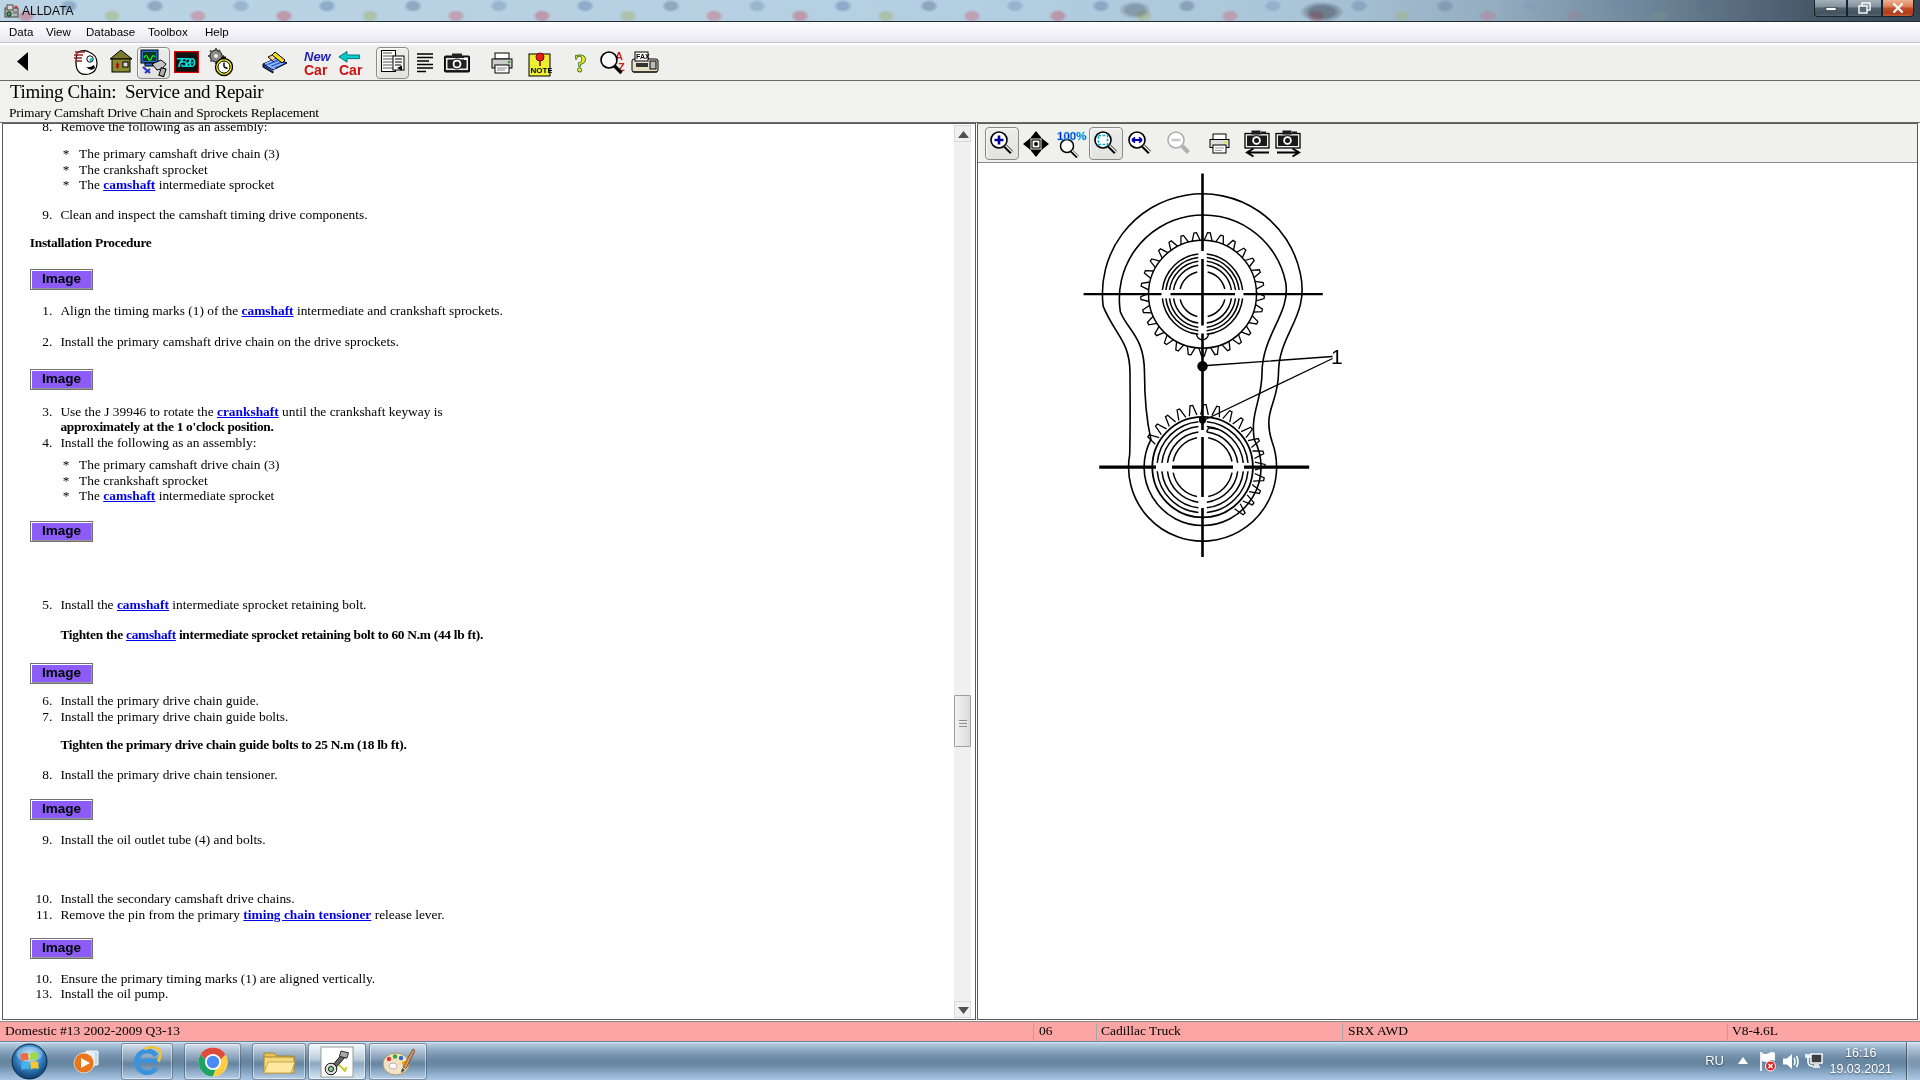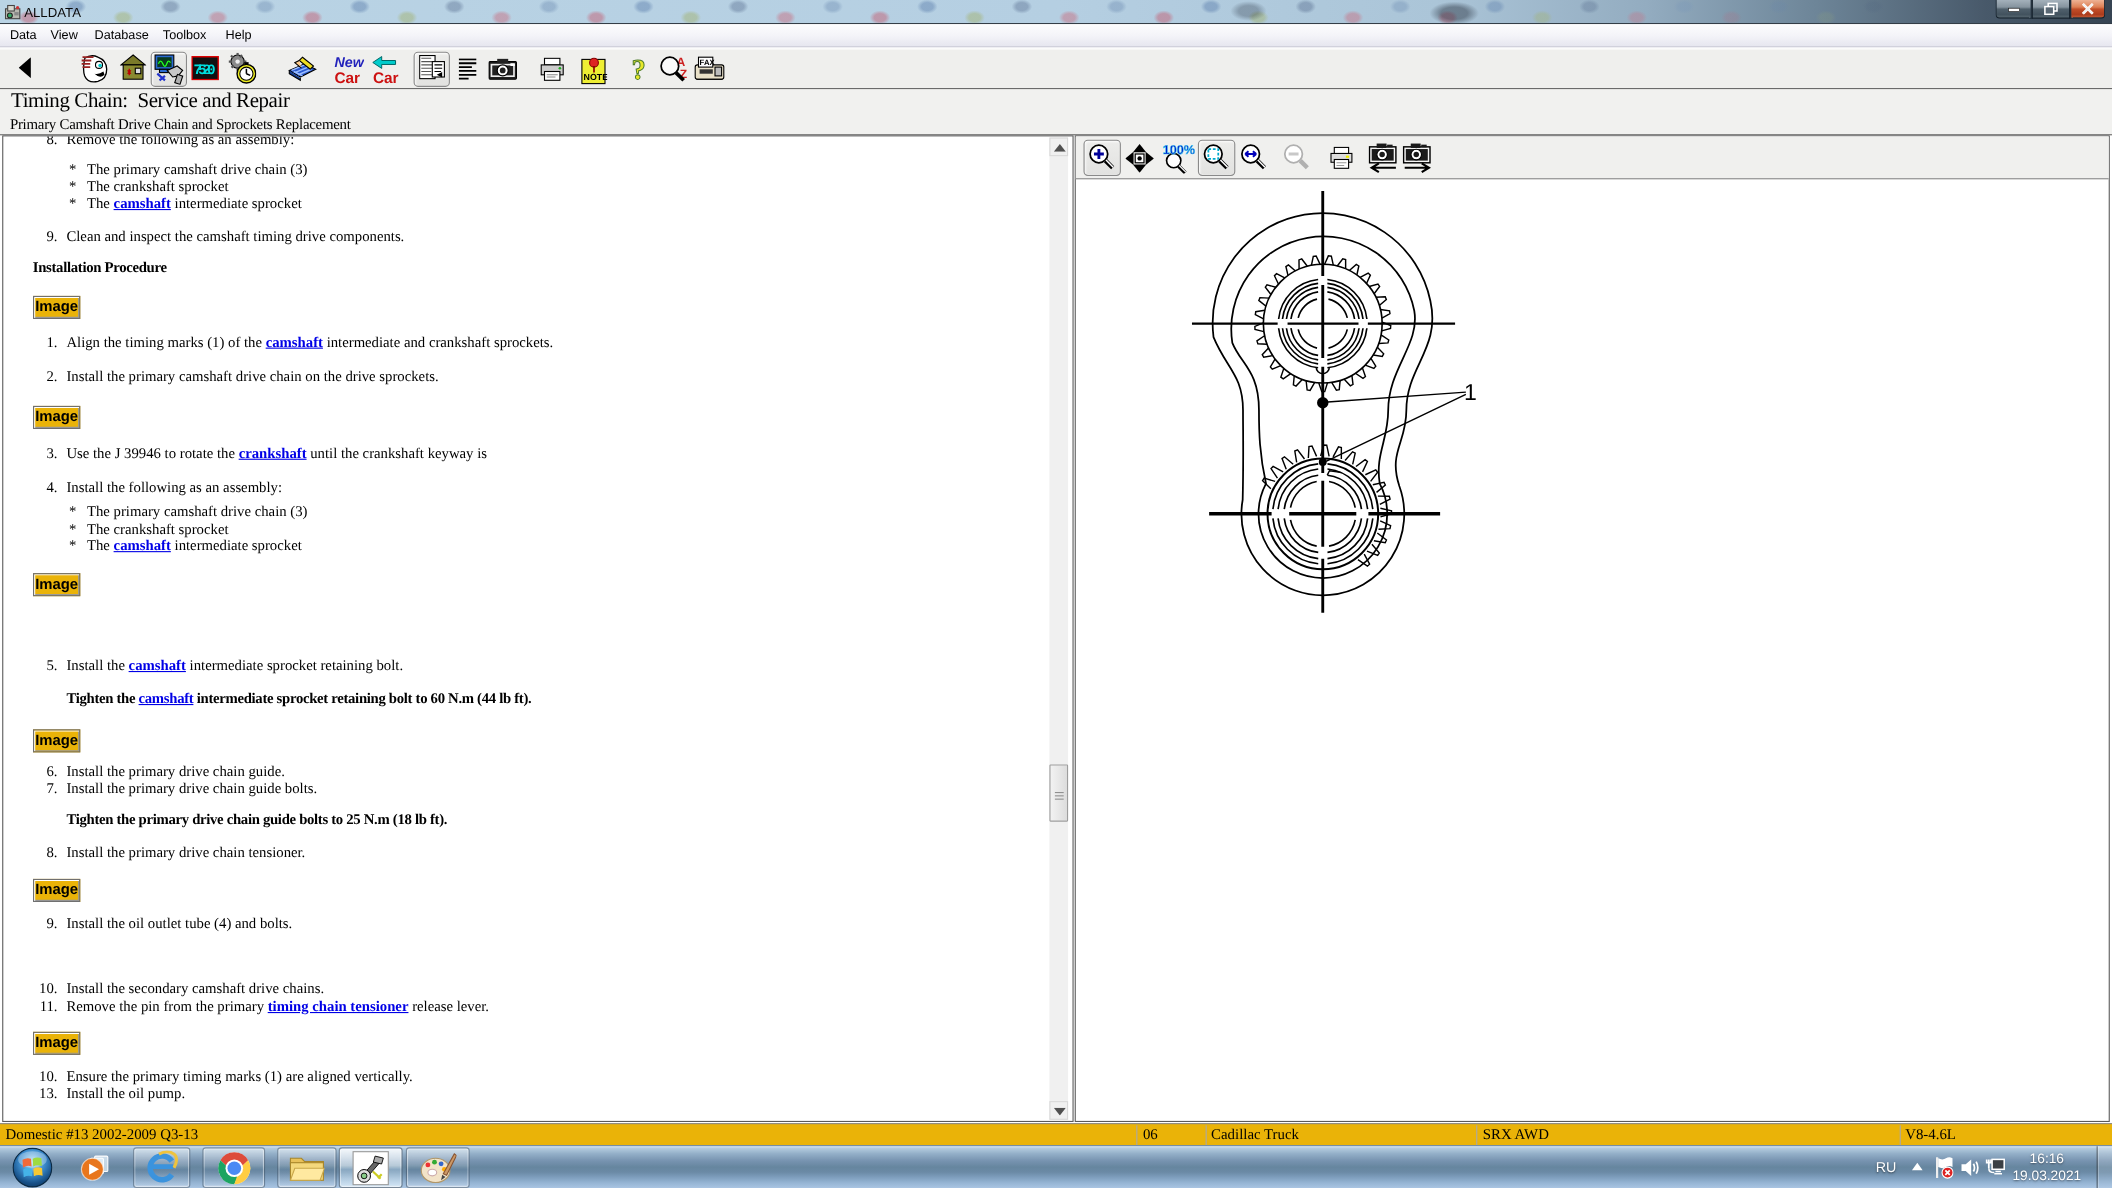--- a/index.html
+++ b/index.html
@@ -86,43 +86,43 @@
   background:#fff; border:1px solid #5a5a5a; }
 #lcontent { position:absolute; left:0; top:0; width:950px; height:895px; overflow:hidden;
   font-family:"Liberation Serif",serif; font-size:13.4px; line-height:15.35px; color:#000; }
 #lcontent .blk { position:absolute; }
 #lcontent .num { position:absolute; left:0; width:49.3px; text-align:right; }
 #lcontent .itx { position:absolute; left:57.4px; width:860px; }
 #lcontent .star { position:absolute; left:59.7px; }
 #lcontent .btx { position:absolute; left:76.1px; width:840px; }
 #lcontent a { color:#0000e6; font-weight:bold; text-decoration:underline; }
 #lcontent b, #lcontent .bold, #lcontent div[style*="font-weight:bold"] { letter-spacing:-0.28px; }
-.imgbtn { position:absolute; left:27px; width:43px; height:21px;
-  border:1px solid #707070; background:#eab308;
+.imgbtn { position:absolute; left:27px; width:63px; height:21px;
+  border:1px solid #707070; background:#8b5cf6;
   box-shadow:inset 1px 1px 0 #fff, inset -1px -1px 0 #9a9a9a;
   font-family:"Liberation Sans",sans-serif; font-size:13.5px; font-weight:bold;
   text-align:center; line-height:17px; color:#000; }
 
 #vscroll { position:absolute; left:951px; top:1px; width:17px; height:893px; background:#f0f0f0; }
 .sbtn { position:absolute; left:0; width:17px; height:17px; background:#f0f0f0;
   border:1px solid #d9d9d9; }
 .sbtn svg { position:absolute; left:3px; top:5px; }
 #sthumb { position:absolute; left:0; top:570px; width:17px; height:52px;
   background:linear-gradient(to right,#f2f2f2,#eaeaea 40%,#dcdcdc); border:1px solid #9d9d9d; border-radius:1px; }
 #sthumb:before { content:""; position:absolute; left:4px; top:27px; width:8px; height:1px;
   background:#909090; box-shadow:0 3px 0 #909090, 0 -3px 0 #909090; }
 
 #rightpane { position:absolute; left:977px; top:123px; width:941px; height:897px;
   background:#fff; border:1px solid #5a5a5a; }
 #rtoolbar { position:absolute; left:0; top:0; width:939px; height:39px;
   background:#f0f0ee; border-bottom:1px solid #8a8a8a; }
 #rtoolbar svg { position:absolute; }
 
 #statusbar { position:absolute; left:0; top:1021px; width:1920px; height:20px;
-  background:#eab308; border-top:1px solid #8a8a8a;
+  background:#fca5a5; border-top:1px solid #8a8a8a;
   font-family:"Liberation Serif",serif; font-size:13.5px; color:#000; }
 #statusbar span { position:absolute; top:1px; }
 #statusbar .sep { position:absolute; top:1px; width:1px; height:18px; background:#a8a8a8; }
 
 #taskbar { position:absolute; left:0; top:1041px; width:1920px; height:39px;
   background:linear-gradient(#d9e7f3 0%,#b3cbde 5%,#93afc8 18%,#7793b0 35%,#66869f 50%,#6b8aa6 62%,#7f9fbe 75%,#96b5d4 88%,#a9c4e2 100%);
   border-top:1px solid #69839b; }
 .tkbtn { position:absolute; top:1px; width:58px; height:37px; border:1px solid rgba(60,80,100,.55);
   border-radius:3px; box-shadow:inset 0 0 0 1px rgba(255,255,255,.45);
   background:linear-gradient(rgba(255,255,255,.45),rgba(255,255,255,.15) 45%,rgba(90,120,150,.12) 55%,rgba(255,255,255,.2)); }
@@ -335,20 +335,21 @@
       </div>
 <div class="blk" style="top:209.6px;left:0;width:950px">
         <span class="num">2.</span>
         <span class="itx">Install the primary camshaft drive chain on the drive sprockets.</span>
       </div>
 <div class="imgbtn" style="top:244.5px">Image</div>
 <div class="blk" style="top:279.9px;left:0;width:950px">
         <span class="num">3.</span>
         <span class="itx">Use the J 39946 to rotate the <a>crankshaft</a> until the crankshaft keyway is</span>
       </div>
+<div class="blk" style="top:295.25px;left:57.4px;width:880px;font-weight:bold">approximately at the 1 o'clock position.</div>
 <div class="blk" style="top:310.6px;left:0;width:950px">
         <span class="num">4.</span>
         <span class="itx">Install the following as an assembly:</span>
       </div>
 <div class="blk" style="top:333.2px;left:0;width:950px">
         <span class="star">*</span>
         <span class="btx">The primary camshaft drive chain (3)</span>
       </div>
 <div class="blk" style="top:348.55px;left:0;width:950px">
         <span class="star">*</span>

